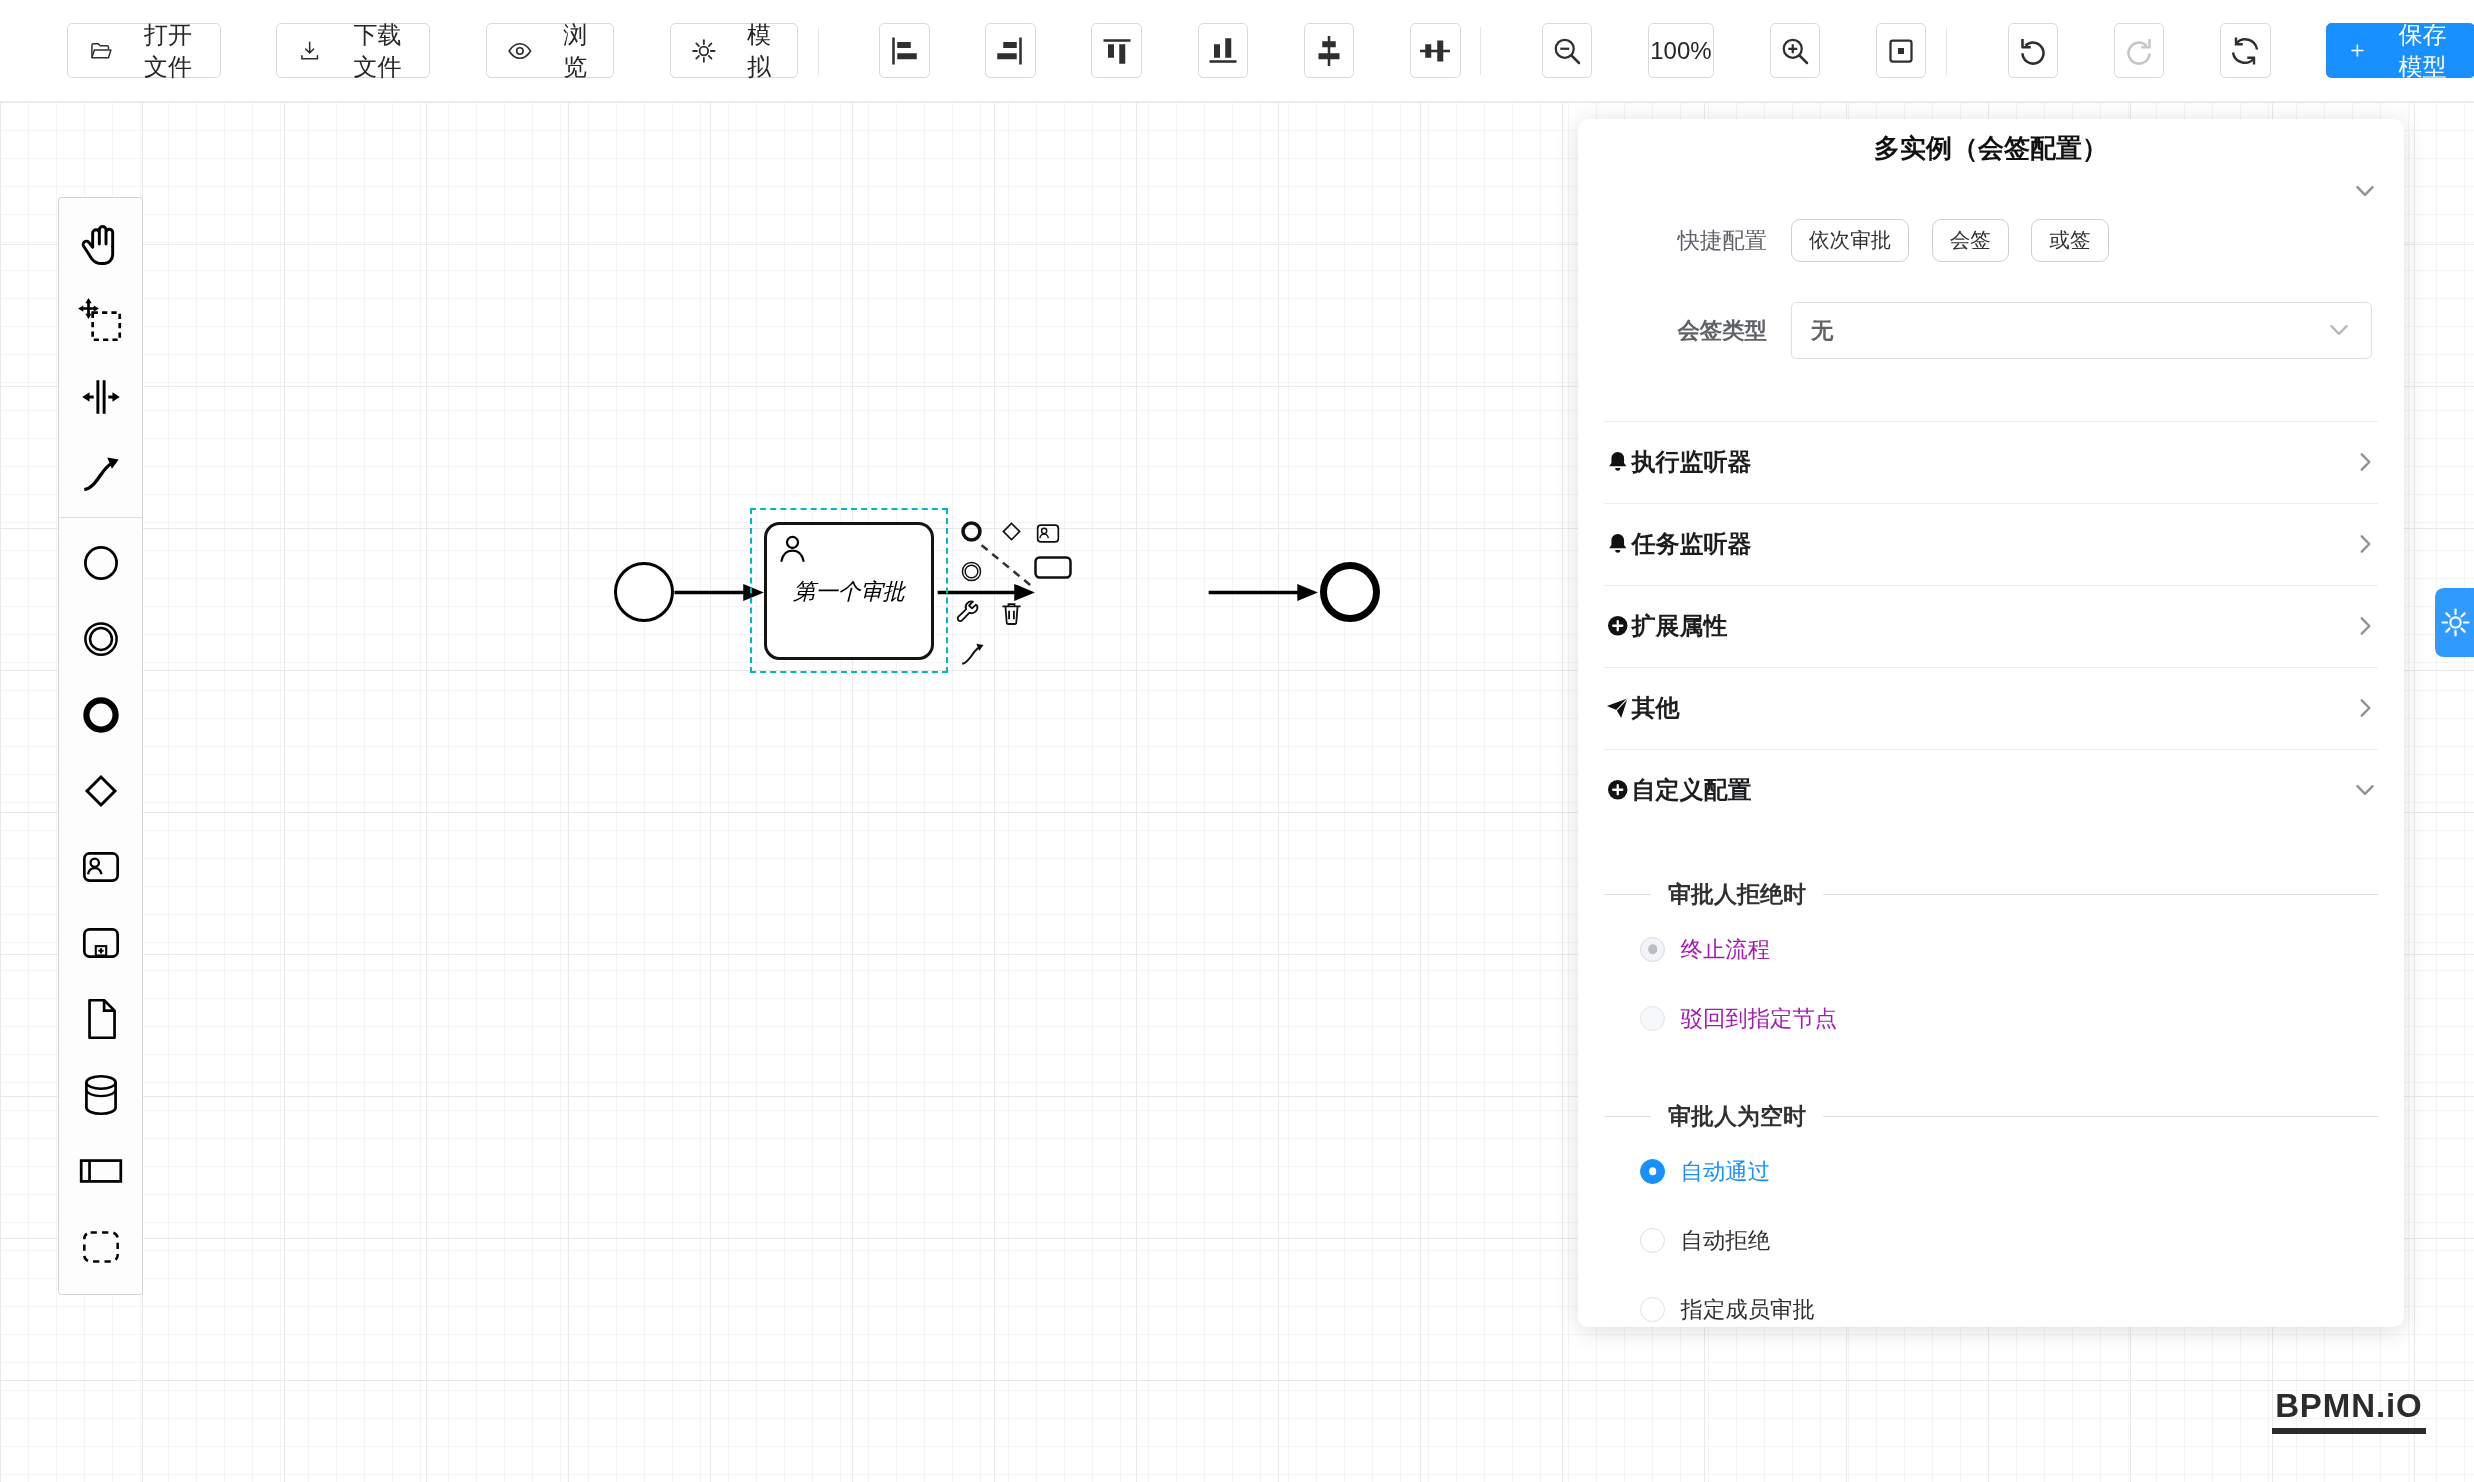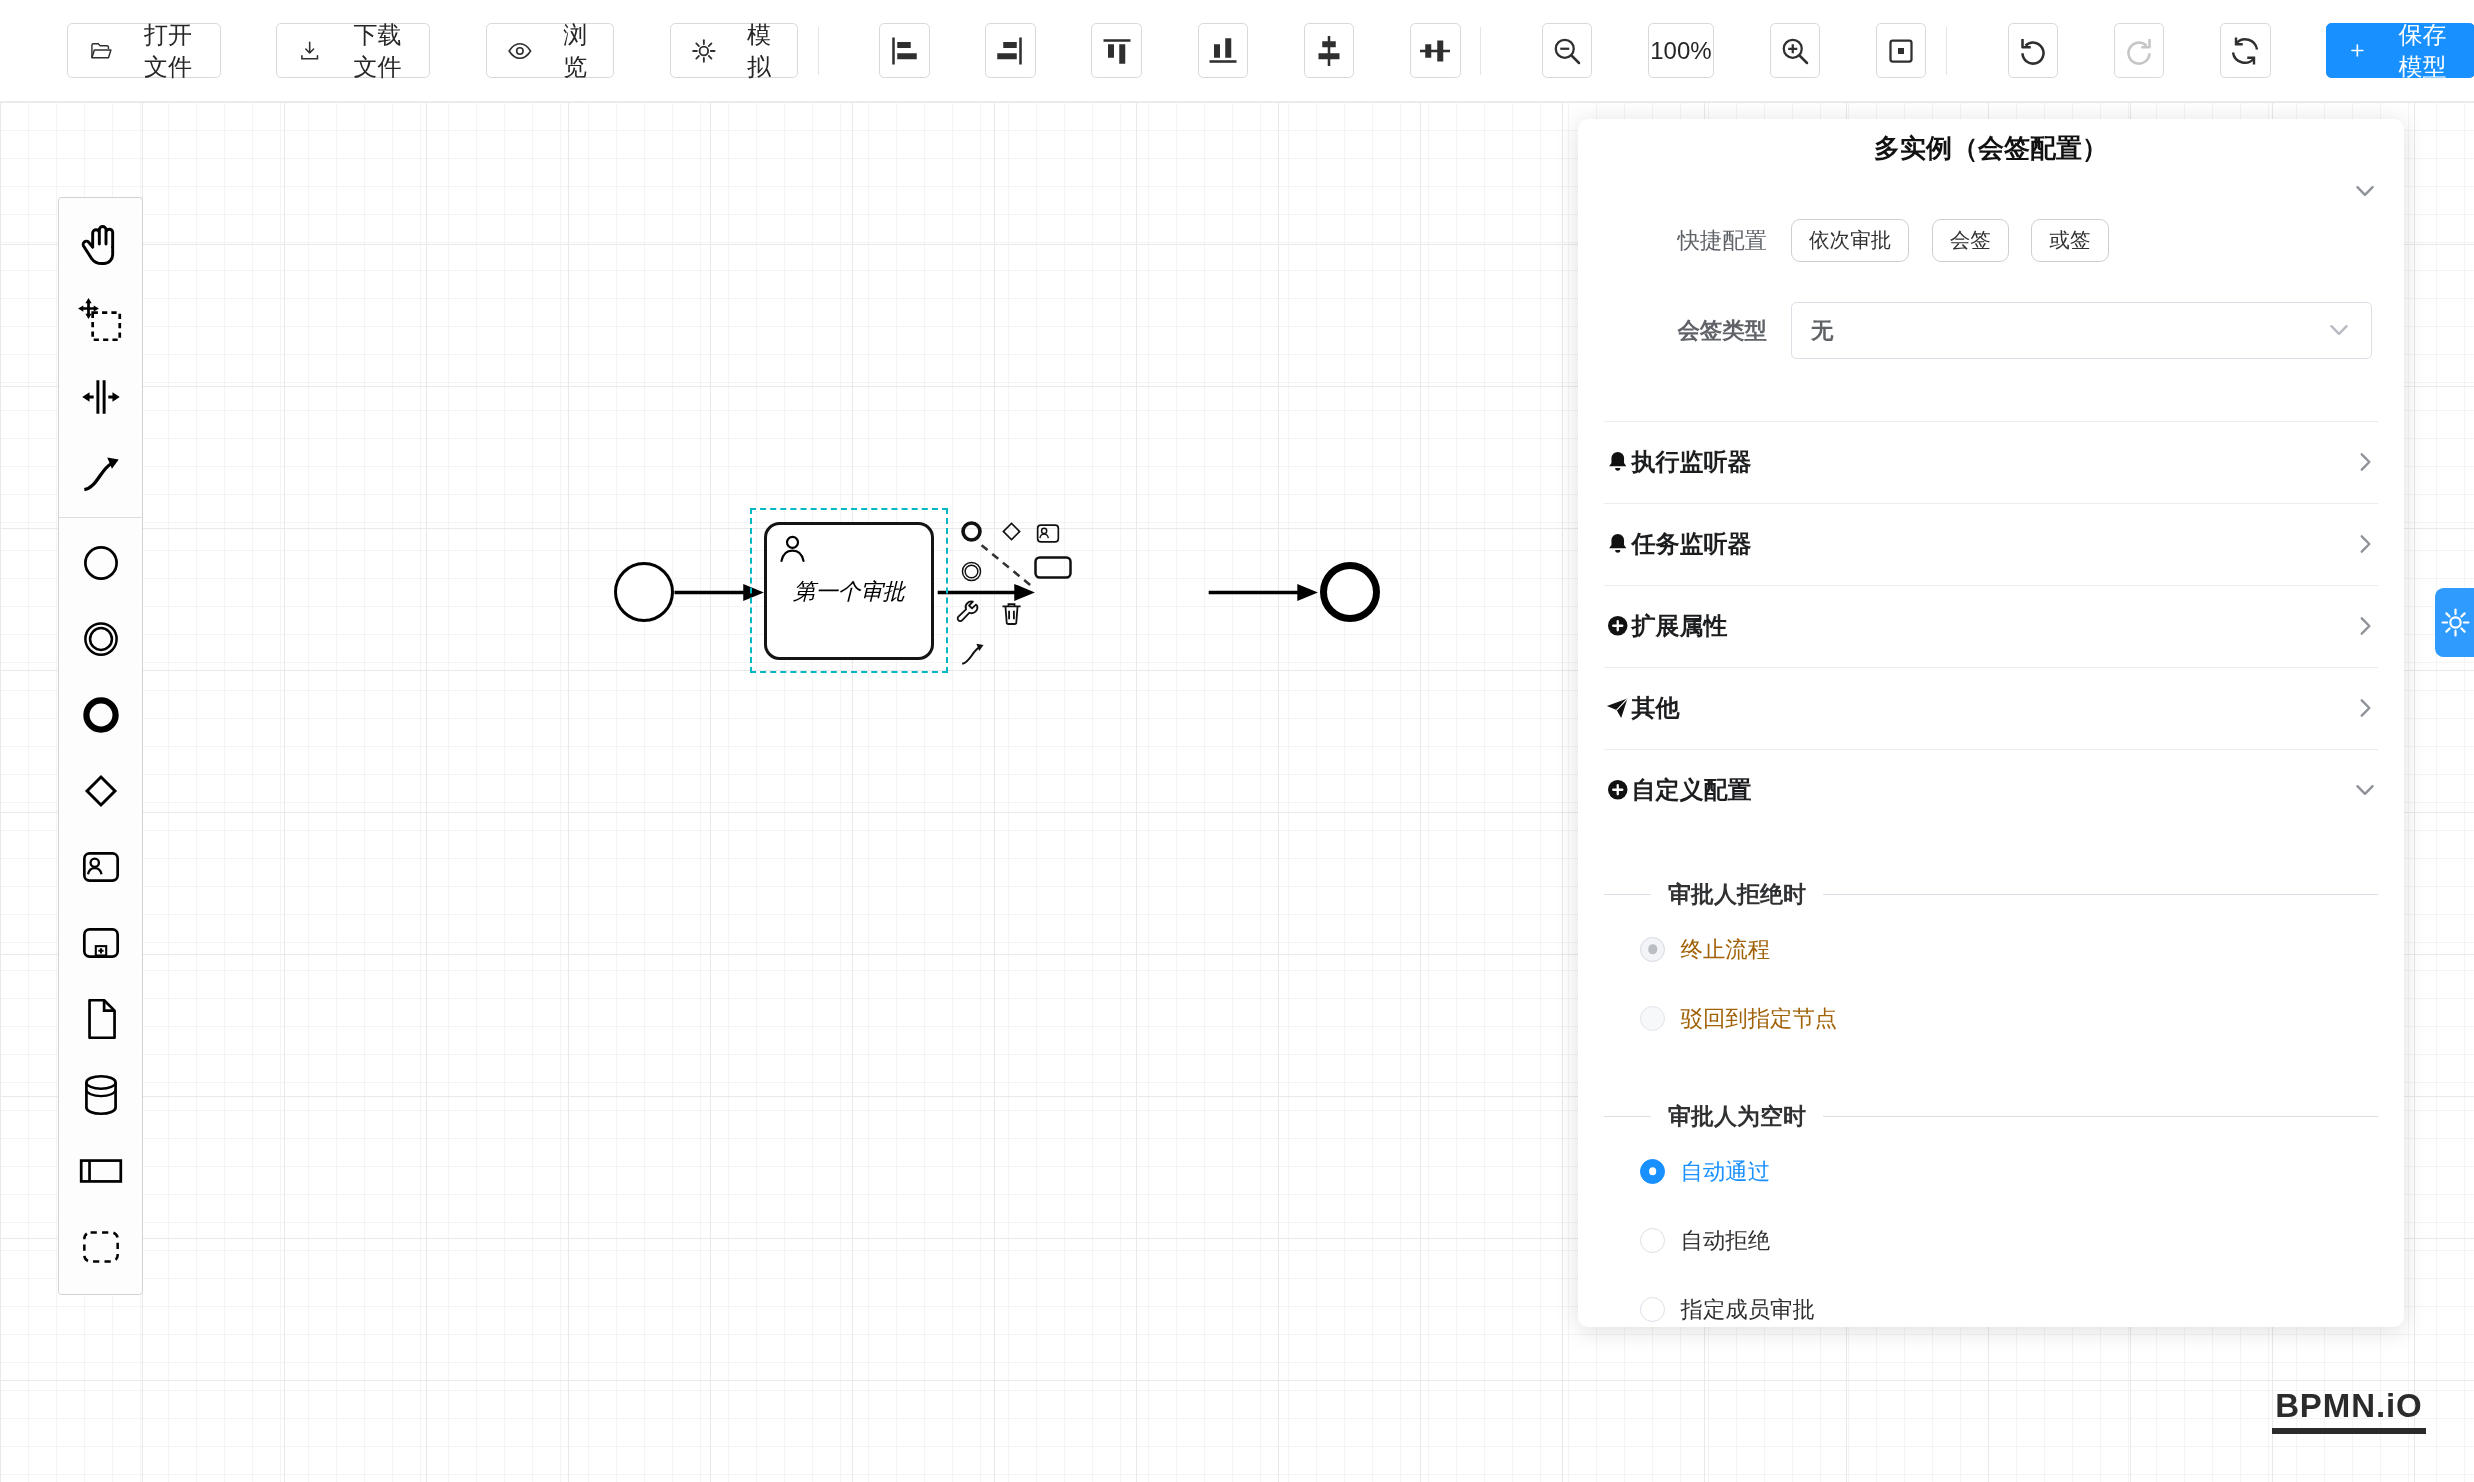--- a/index.html
+++ b/index.html
@@ -79,21 +79,21 @@
                color:#303133; cursor:pointer; }
   .radio-row.first { margin-top:5.2px; }
   .radio { width:25px; height:25px; border-radius:50%; border:1.7px solid #dcdfe6; background:#fff; position:relative; flex:none; }
   .radio.checked-blue { border-color:#1890ff; background:#1890ff; }
   .radio.checked-blue::after { content:""; position:absolute; left:50%; top:50%; width:7.7px; height:7.7px;
                                background:#fff; border-radius:50%; transform:translate(-50%,-50%); }
   .radio.checked-grey { border-color:#d7dae0; background:#f2f4f7; }
   .radio.checked-grey::after { content:""; position:absolute; left:50%; top:50%; width:9.5px; height:9.5px;
                                background:#b9bdc4; border-radius:50%; transform:translate(-50%,-50%); }
   .radio.plain-grey { border-color:#e1e4e9; background:#f7f8fa; }
-  .radio-row.disabled { color:#a16207; cursor:not-allowed; }
+  .radio-row.disabled { color:#a21caf; cursor:not-allowed; }
   .radio-row.blue { color:#1890ff; }
 
   
   .gear-tab { position:absolute; right:0; top:588px; width:40px; height:69px; background:#2f9bff;
               border-radius:8.6px 0 0 8.6px; display:flex; align-items:center; justify-content:flex-start;
               padding-left:5.2px; z-index:20; cursor:pointer; }
   .gear-tab svg { width:31px; height:31px; color:#fff; }
   .watermark { position:absolute; right:49px; bottom:48px; font-size:33px; font-weight:800; color:#2b2b2b;
                border-bottom:6px solid #2b2b2b; padding:0 3.4px 2.6px; letter-spacing:0.9px; z-index:15; cursor:pointer; }
 </style>

